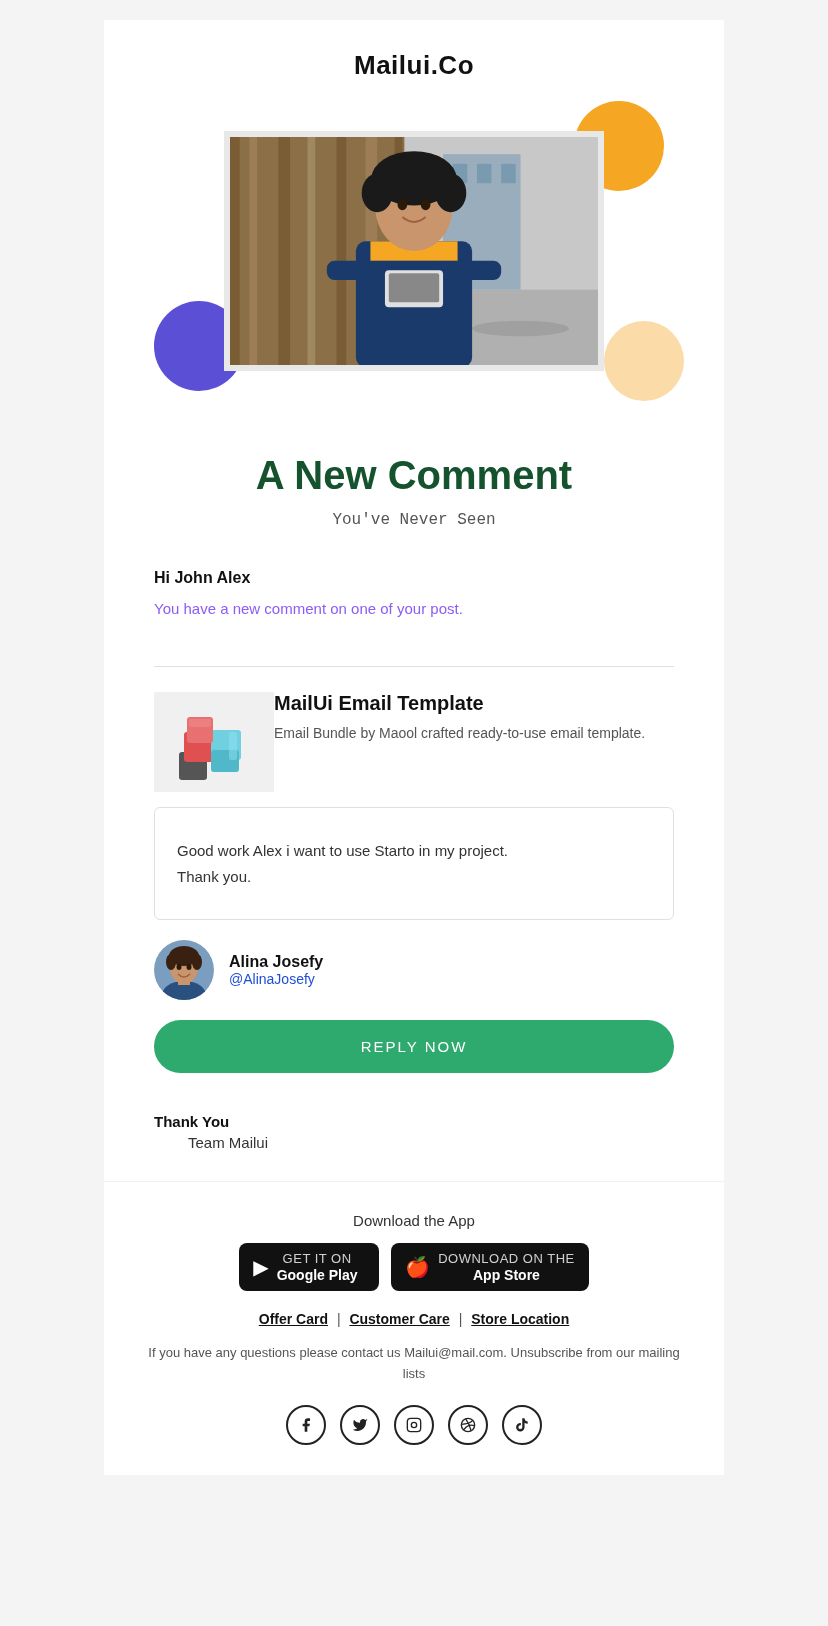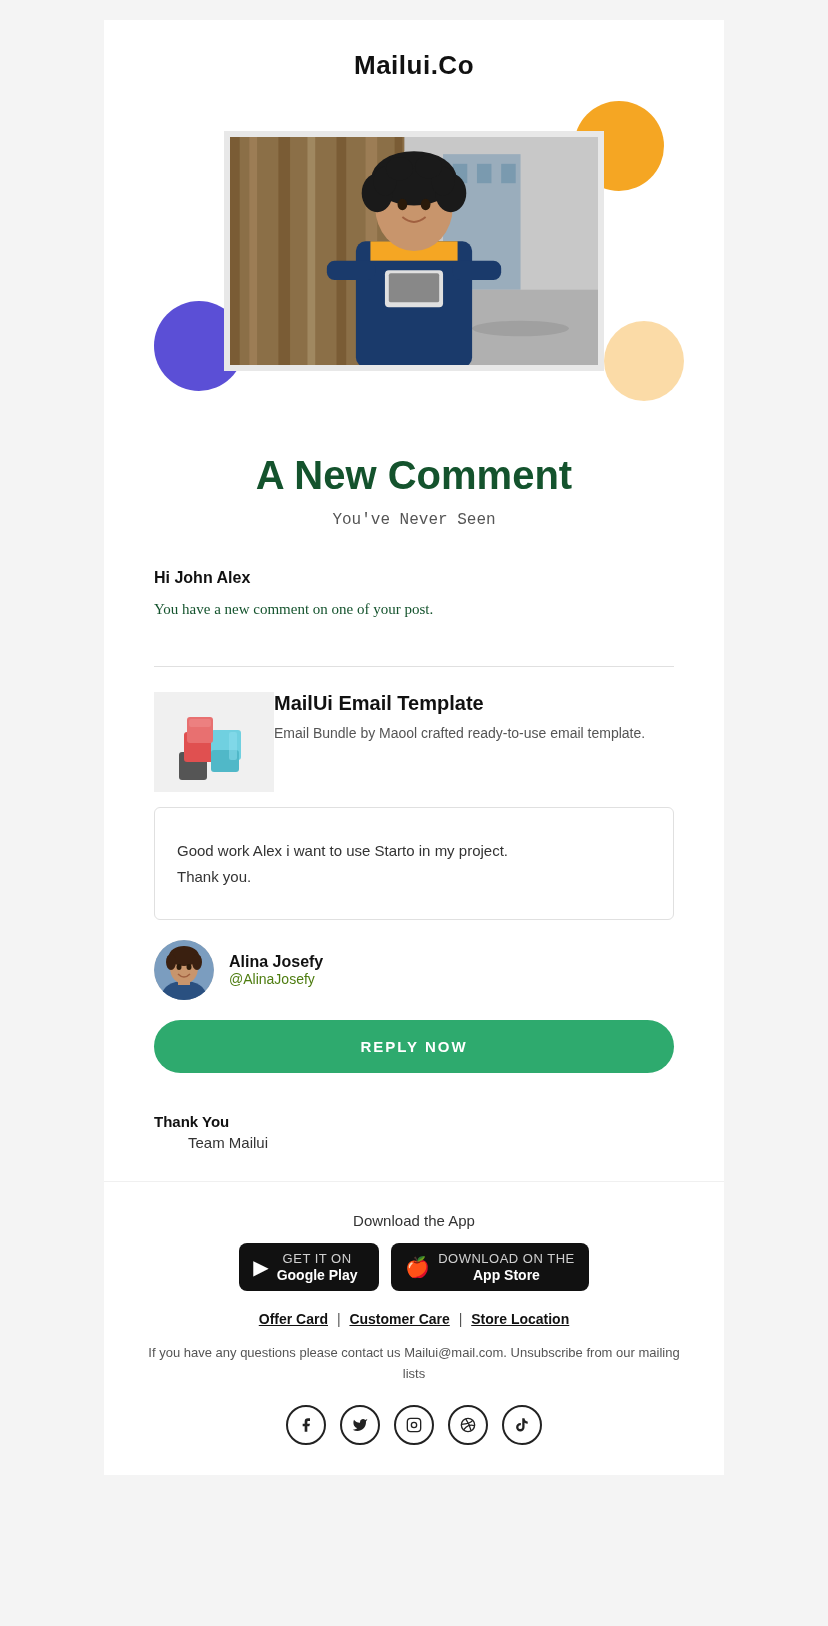--- a/index.html
+++ b/index.html
@@ -113,23 +113,22 @@
       padding: 20px 50px;
     }
     .greeting {
       font-size: 16px;
       font-weight: 700;
       color: #111;
       margin-bottom: 10px;
     }
     .body-text {
       font-size: 15px;
-      color: #14532d;
+      color: #8b5cf6;
       line-height: 1.6;
-      font-family: Liberation Serif, serif;
     }
 
     
     .divider {
       border: none;
       border-top: 1px solid #e0e0e0;
       margin: 25px 50px;
     }
 
     
@@ -191,37 +190,37 @@
       background: #ccc;
       flex-shrink: 0;
     }
     .commenter-name {
       font-size: 16px;
       font-weight: 700;
       color: #111;
     }
     .commenter-handle {
       font-size: 14px;
-      color: #4d7c0f;
+      color: #1d4ed8;
     }
 
     
     .cta-section {
       margin: 20px 50px;
     }
     .cta-btn {
       display: block;
       width: 100%;
       background: #2EAA6E;
       color: #fff;
       text-align: center;
       padding: 18px;
       border-radius: 30px;
       font-size: 15px;
-      font-weight: 700;
+      font-weight: 400;
       letter-spacing: 2px;
       text-decoration: none;
       border: none;
       cursor: pointer;
       margin-top: 20px;
     }
 
     
     .thankyou-section {
       padding: 20px 50px 30px;

